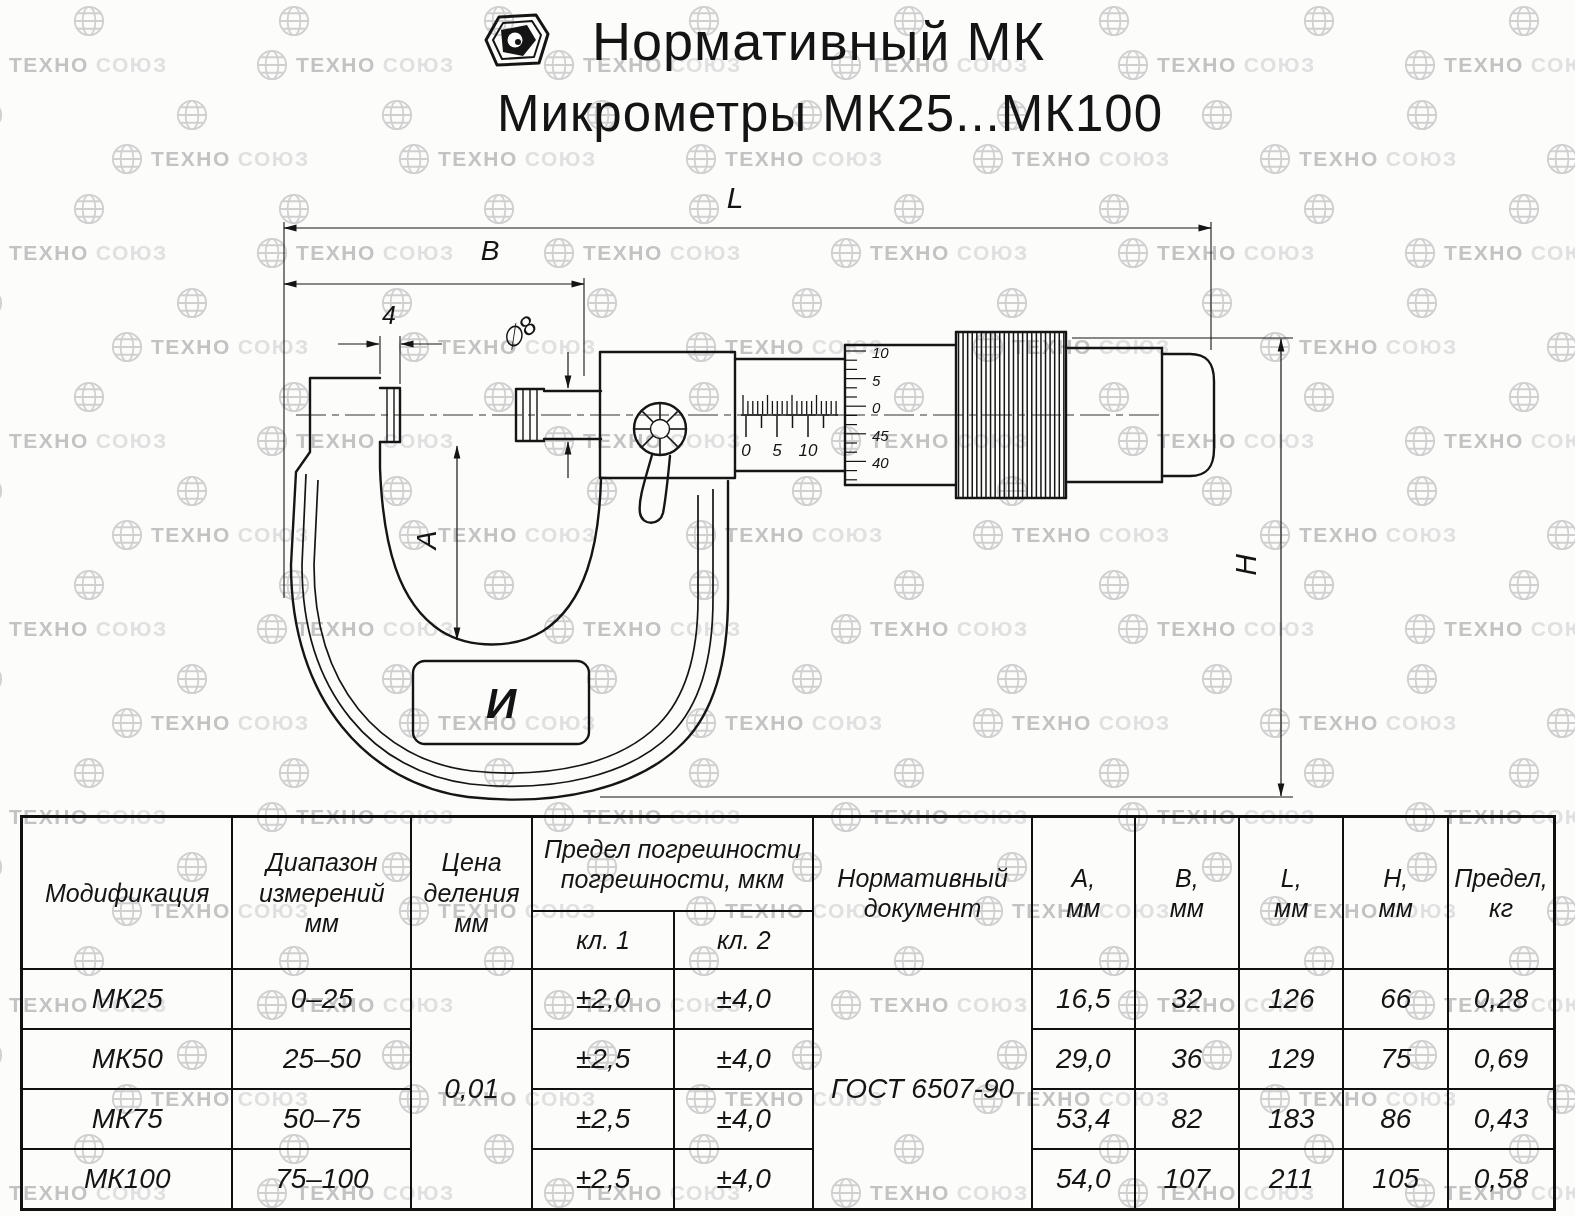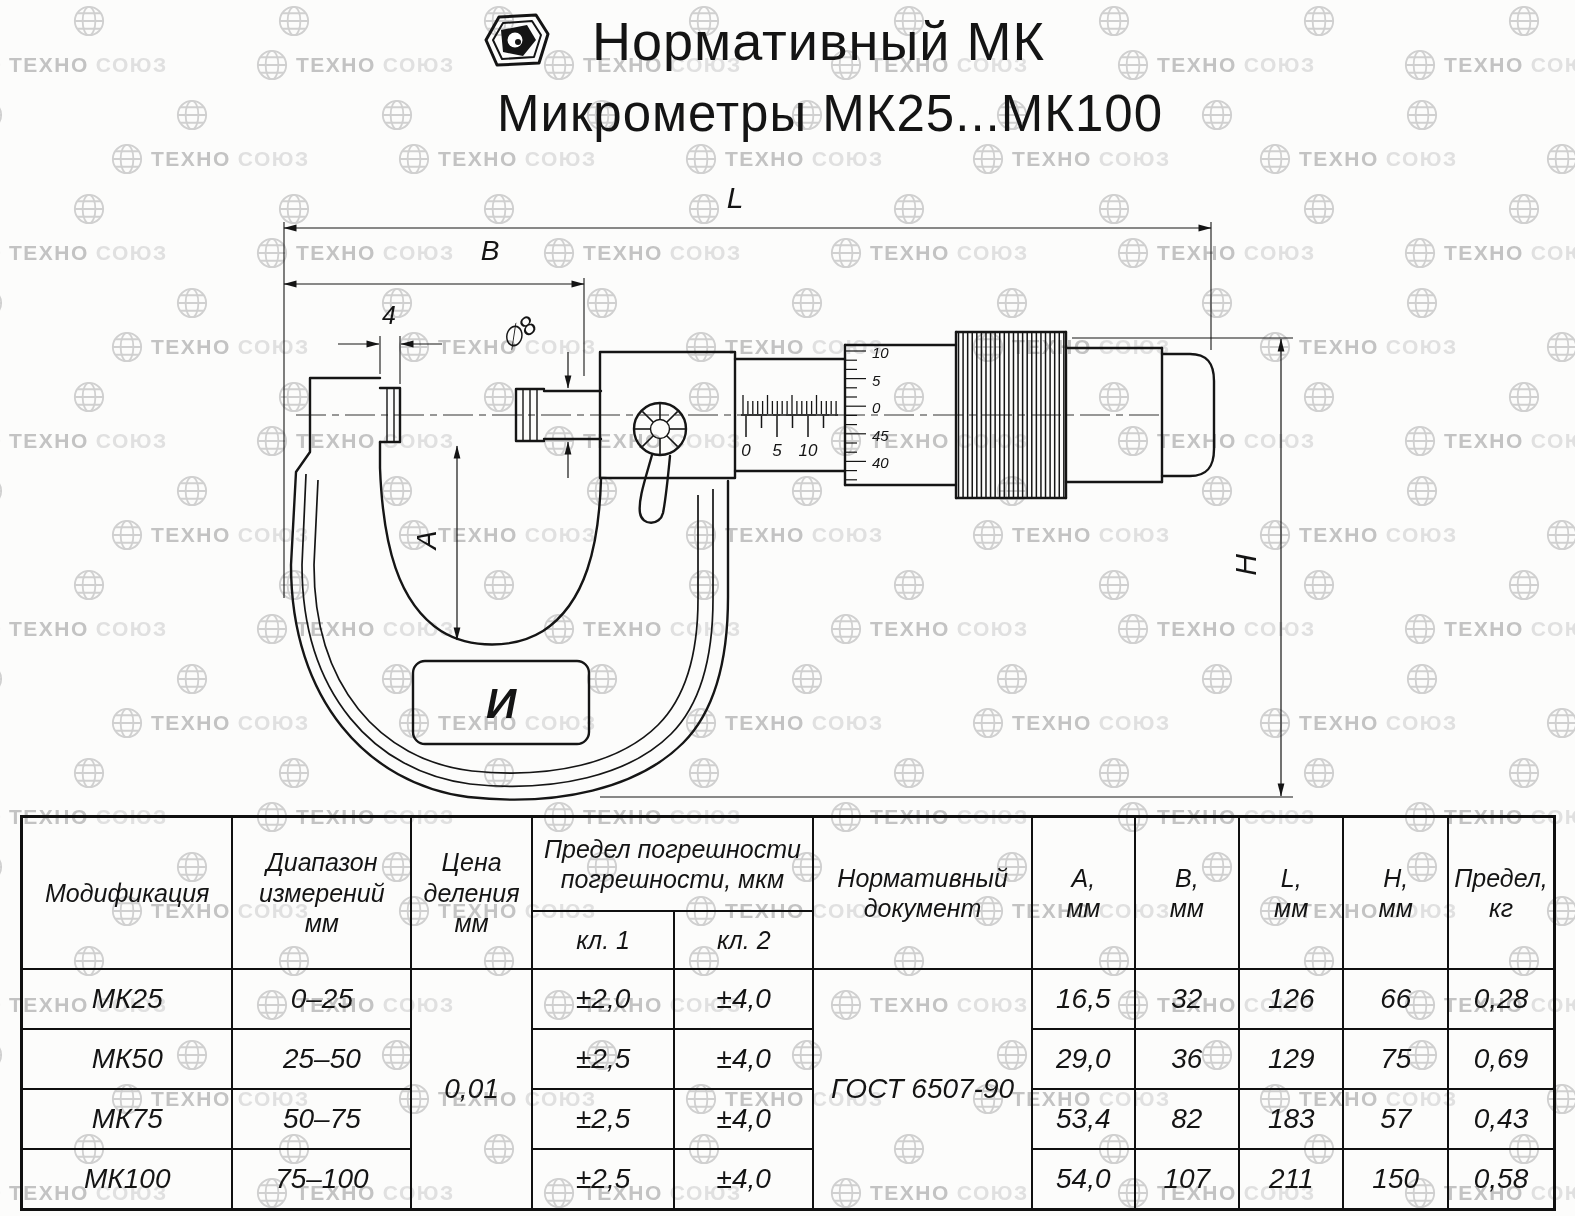--- a/index.html
+++ b/index.html
@@ -2130,28 +2130,28 @@
     <td>0,69</td>
   </tr>
   <tr>
     <td>МК75</td>
     <td>50–75</td>
     <td>±2,5</td>
     <td>±4,0</td>
     <td>53,4</td>
     <td>82</td>
     <td>183</td>
-    <td>57</td>
+    <td>86</td>
     <td>0,43</td>
   </tr>
   <tr>
     <td>МК100</td>
     <td>75–100</td>
     <td>±2,5</td>
     <td>±4,0</td>
     <td>54,0</td>
     <td>107</td>
     <td>211</td>
-    <td>150</td>
+    <td>105</td>
     <td>0,58</td>
   </tr>
 </tbody>
   </table>
 
 </body></html>

